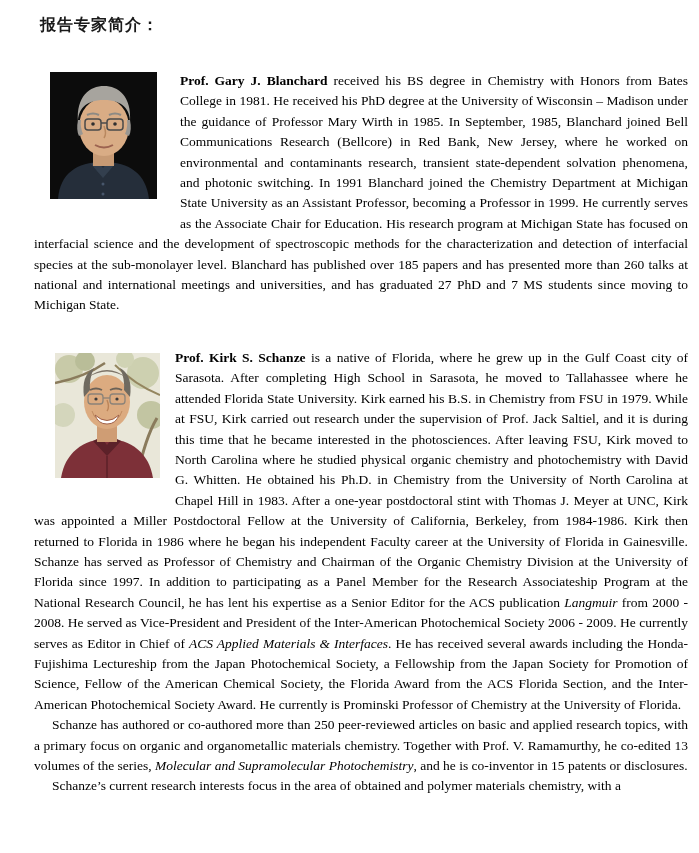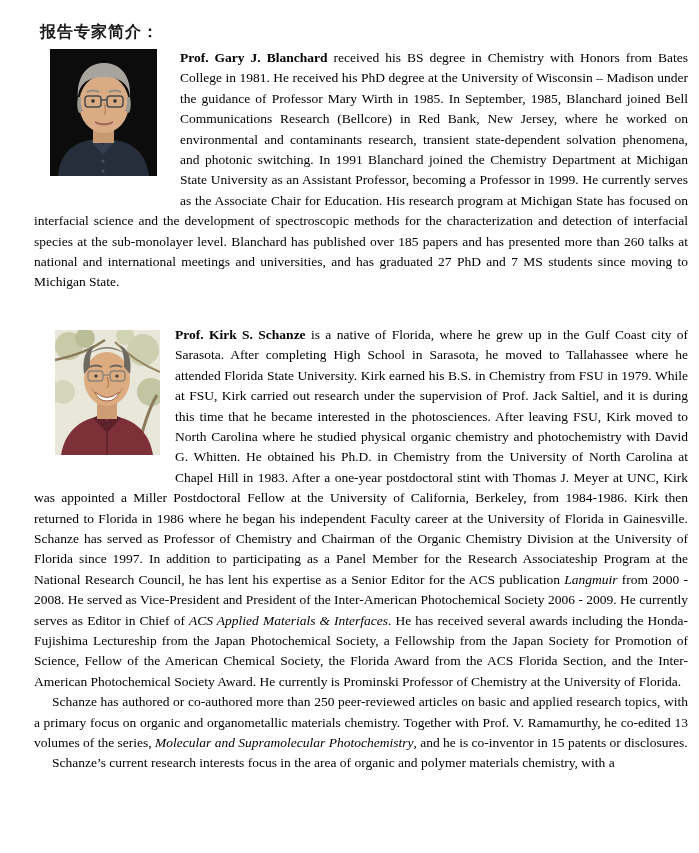--- a/index.html
+++ b/index.html
@@ -4,32 +4,32 @@
 <style>
   html, body { margin:0; padding:0; background:#888; }
   .page {
     position:relative;
     width:699px; height:853px;
     box-sizing:border-box;
     margin:0;
     background:#ffffff;
     color:#000;
     font-family:"Liberation Serif","DejaVu Serif",serif;
-    padding:22px 11px 0 34px;
+    padding:15px 11px 0 34px;
     overflow:hidden;
   }
   .heading {
     margin:0 0 0 6px;
     font-size:16px;
     font-weight:bold;
     line-height:20px;
     letter-spacing:1px;
     color:#1a1a1a;
   }
-  .bio { margin-top:6px; }
+  .bio { margin-top:36px; }
   .bio2 { margin-top:32px; }
   p.body {
     margin:0;
     font-size:13.5px;
     line-height:20.4px;
     text-align:justify;
     color:#000;
   }
   p.indent-para { text-indent:18px; }
   .bname { font-weight:bold; }
@@ -131,16 +131,16 @@
 
         <path d="M52,47 q3,7 0,11" stroke="#bb8458" stroke-width="1.4" fill="none"></path>
 
         <path d="M40,62 q12,11 24,0 q-3,9 -12,9 q-9,0 -12,-9 Z" fill="#ffffff" stroke="#a06048" stroke-width="1"></path>
         <path d="M37,58 q2,6 5,8" stroke="#c08b60" stroke-width="1" fill="none"></path>
         <path d="M67,58 q-2,6 -5,8" stroke="#c08b60" stroke-width="1" fill="none"></path>
       </svg>
     </span>
     <p class="body"><b class="bname">Prof. Kirk S. Schanze</b><span> is a native of Florida, where he grew up in the Gulf Coast city of Sarasota.  After completing High School in Sarasota, he moved to Tallahassee where he attended Florida State University.  Kirk earned his B.S. in Chemistry from FSU in 1979.  While at FSU, Kirk carried out research under the supervision of Prof. Jack Saltiel, and it is during this time that he became interested in the photosciences.  After leaving FSU, Kirk moved to North Carolina where he studied physical organic chemistry and photochemistry with David G. Whitten.  He obtained his Ph.D. in Chemistry from the University of North Carolina at Chapel Hill in 1983.  After a one-year postdoctoral stint with Thomas J. Meyer at UNC, Kirk was appointed a Miller Postdoctoral Fellow at the University of California, Berkeley, from 1984-1986.  Kirk then returned to Florida in 1986 where he began his independent Faculty career at the University of Florida in Gainesville.  Schanze has served as Professor of Chemistry and Chairman of the Organic Chemistry Division at the University of Florida since 1997. In addition to participating as a Panel Member for the Research Associateship Program at the National Research Council, he has lent his expertise as a Senior Editor for the ACS publication </span><i class="ital">Langmuir</i><span> from 2000 - 2008.  He served as Vice-President and President of the Inter-American Photochemical Society 2006 - 2009.  He currently serves as Editor in Chief of </span><i class="ital">ACS Applied Materials &amp; Interfaces</i><span>.  He has received several awards including the Honda-Fujishima Lectureship from the Japan Photochemical Society, a Fellowship from the Japan Society for Promotion of Science, Fellow of the American Chemical Society, the Florida Award from the ACS Florida Section, and the Inter-American Photochemical Society Award.  He currently is Prominski Professor of Chemistry at the University of Florida.</span></p>
     <p class="body indent-para"><span>Schanze has authored or co-authored more than 250 peer-reviewed articles on basic and applied research topics, with a primary focus on organic and organometallic materials chemistry.  Together with Prof. V. Ramamurthy, he co-edited 13 volumes of the series, </span><i class="ital">Molecular and Supramolecular Photochemistry</i><span>, and he is co-inventor in 15 patents or disclosures.</span></p>
-    <p class="body indent-para"><span>Schanze’s current research interests focus in the area of organic and polymer materials chemistry, with a</span></p>
+    <p class="body indent-para"><span>Schanze’s current research interests focus in the area of obtained and polymer materials chemistry, with a</span></p>
   </div>
 
 </div>
 
 </body></html>

